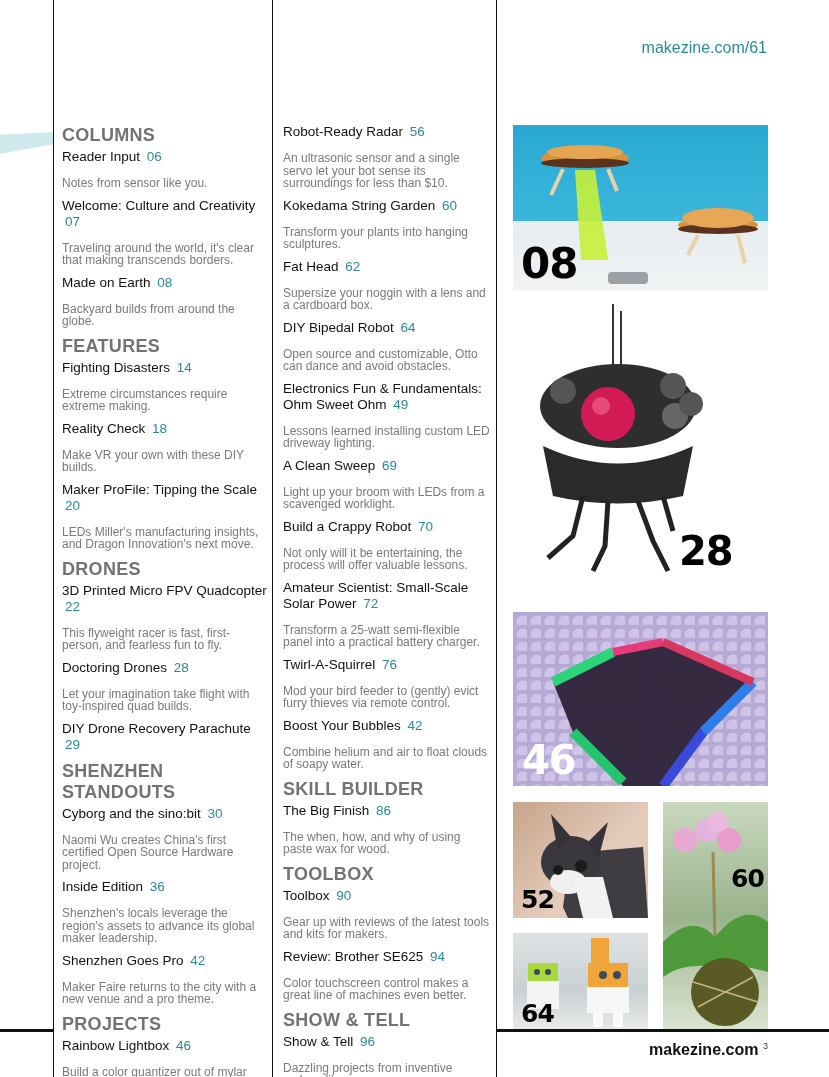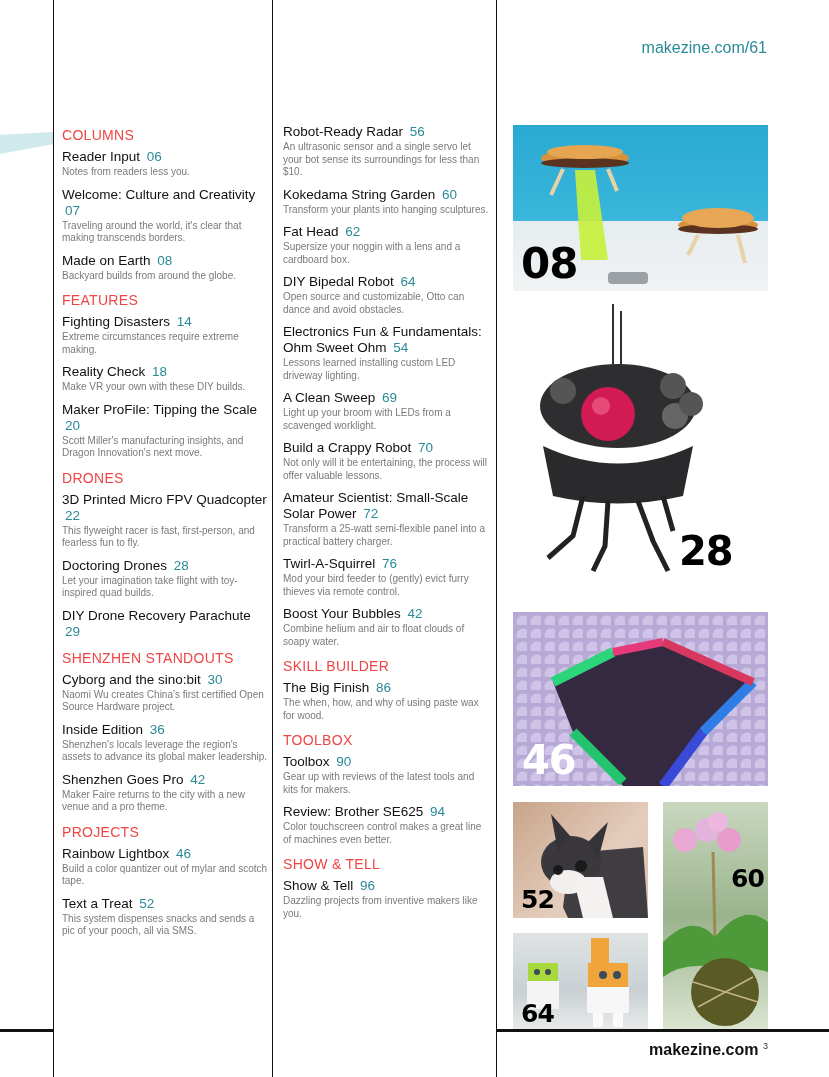--- a/index.html
+++ b/index.html
@@ -6,26 +6,26 @@
     body { width:829px; height:1077px; position:relative; background:#fff; overflow:hidden;
       font-family:"Liberation Sans", "DejaVu Sans", sans-serif; color:#111; }
     .vline { position:absolute; top:0; width:1px; height:1077px; background:#111; }
     .hline { position:absolute; height:3px; background:#111; top:1029px; }
     .wedge { position:absolute; left:0; top:132px; width:54px; height:22px;
       background:#cfe9ec; clip-path:polygon(0 12%, 100% 0, 100% 55%, 0 100%); }
     .url { position:absolute; top:39px; right:62px; font-size:16px; color:#2a8a98; }
     .col { position:absolute; top:0; }
     .col1 { left:62px; width:206px; }
     .col2 { left:283px; width:208px; }
-    .sec-title { font-weight:normal; color:#ef4444; font-size:14px; line-height:21px;
+    .sec-title { font-weight:bold; color:#737373; font-size:18px; line-height:21px;
       letter-spacing:0.3px; margin:0 0 3px 0; }
     .item { margin-bottom:8px; }
     .item-title { font-size:13.5px; line-height:16px; color:#111; }
     .pg { color:#2a8a98; margin-left:3px; }
-    .desc { font-size:10px; line-height:12.5px; color:#7a7a7a; margin-top:1px; }
+    .desc { font-size:12px; line-height:12.5px; color:#7a7a7a; margin-top:12px; }
     .sec { margin-bottom:6px; }
     .photo { position:absolute; overflow:hidden; }
     .photo .num { position:absolute; font-weight:bold; font-family:"DejaVu Sans", sans-serif;
       line-height:1; letter-spacing:-1px; }
     .footer { position:absolute; top:1041px; left:649px; font-size:16px; font-weight:bold; color:#111; }
     .footer-pg { position:absolute; top:1041px; left:763px; font-size:9px; color:#333; }
   </style>
 </head>
 <body>
 
@@ -36,21 +36,21 @@
 <div class="hline" style="left:0;width:54px"></div>
 <div class="hline" style="left:496px;width:333px"></div>
 
 <div class="url">makezine.com/61</div>
 
 <div class="col col1" style="top:125px" id="col1">
     <div class="sec">
       <div class="sec-title">COLUMNS</div>
       <div class="item">
         <div class="item-title"><span>Reader Input</span> <span class="pg">06</span></div>
-        <div class="desc">Notes from readers less you.</div>
+        <div class="desc">Notes from sensor like you.</div>
       </div>
       <div class="item">
         <div class="item-title"><span>Welcome: Culture and Creativity</span> <span class="pg">07</span></div>
         <div class="desc">Traveling around the world, it's clear that making transcends borders.</div>
       </div>
       <div class="item">
         <div class="item-title"><span>Made on Earth</span> <span class="pg">08</span></div>
         <div class="desc">Backyard builds from around the globe.</div>
       </div>
     </div>
@@ -59,21 +59,21 @@
       <div class="item">
         <div class="item-title"><span>Fighting Disasters</span> <span class="pg">14</span></div>
         <div class="desc">Extreme circumstances require extreme making.</div>
       </div>
       <div class="item">
         <div class="item-title"><span>Reality Check</span> <span class="pg">18</span></div>
         <div class="desc">Make VR your own with these DIY builds.</div>
       </div>
       <div class="item">
         <div class="item-title"><span>Maker ProFile: Tipping the Scale</span> <span class="pg">20</span></div>
-        <div class="desc">Scott Miller's manufacturing insights, and Dragon Innovation's next move.</div>
+        <div class="desc">LEDs Miller's manufacturing insights, and Dragon Innovation's next move.</div>
       </div>
     </div>
     <div class="sec">
       <div class="sec-title">DRONES</div>
       <div class="item">
         <div class="item-title"><span>3D Printed Micro FPV Quadcopter</span> <span class="pg">22</span></div>
         <div class="desc">This flyweight racer is fast, first-person, and fearless fun to fly.</div>
       </div>
       <div class="item">
         <div class="item-title"><span>Doctoring Drones</span> <span class="pg">28</span></div>
@@ -123,21 +123,21 @@
       </div>
       <div class="item">
         <div class="item-title"><span>Fat Head</span> <span class="pg">62</span></div>
         <div class="desc">Supersize your noggin with a lens and a cardboard box.</div>
       </div>
       <div class="item">
         <div class="item-title"><span>DIY Bipedal Robot</span> <span class="pg">64</span></div>
         <div class="desc">Open source and customizable, Otto can dance and avoid obstacles.</div>
       </div>
       <div class="item">
-        <div class="item-title"><span>Electronics Fun &amp; Fundamentals: Ohm Sweet Ohm</span> <span class="pg">54</span></div>
+        <div class="item-title"><span>Electronics Fun &amp; Fundamentals: Ohm Sweet Ohm</span> <span class="pg">49</span></div>
         <div class="desc">Lessons learned installing custom LED driveway lighting.</div>
       </div>
       <div class="item">
         <div class="item-title"><span>A Clean Sweep</span> <span class="pg">69</span></div>
         <div class="desc">Light up your broom with LEDs from a scavenged worklight.</div>
       </div>
       <div class="item">
         <div class="item-title"><span>Build a Crappy Robot</span> <span class="pg">70</span></div>
         <div class="desc">Not only will it be entertaining, the process will offer valuable lessons.</div>
       </div>

